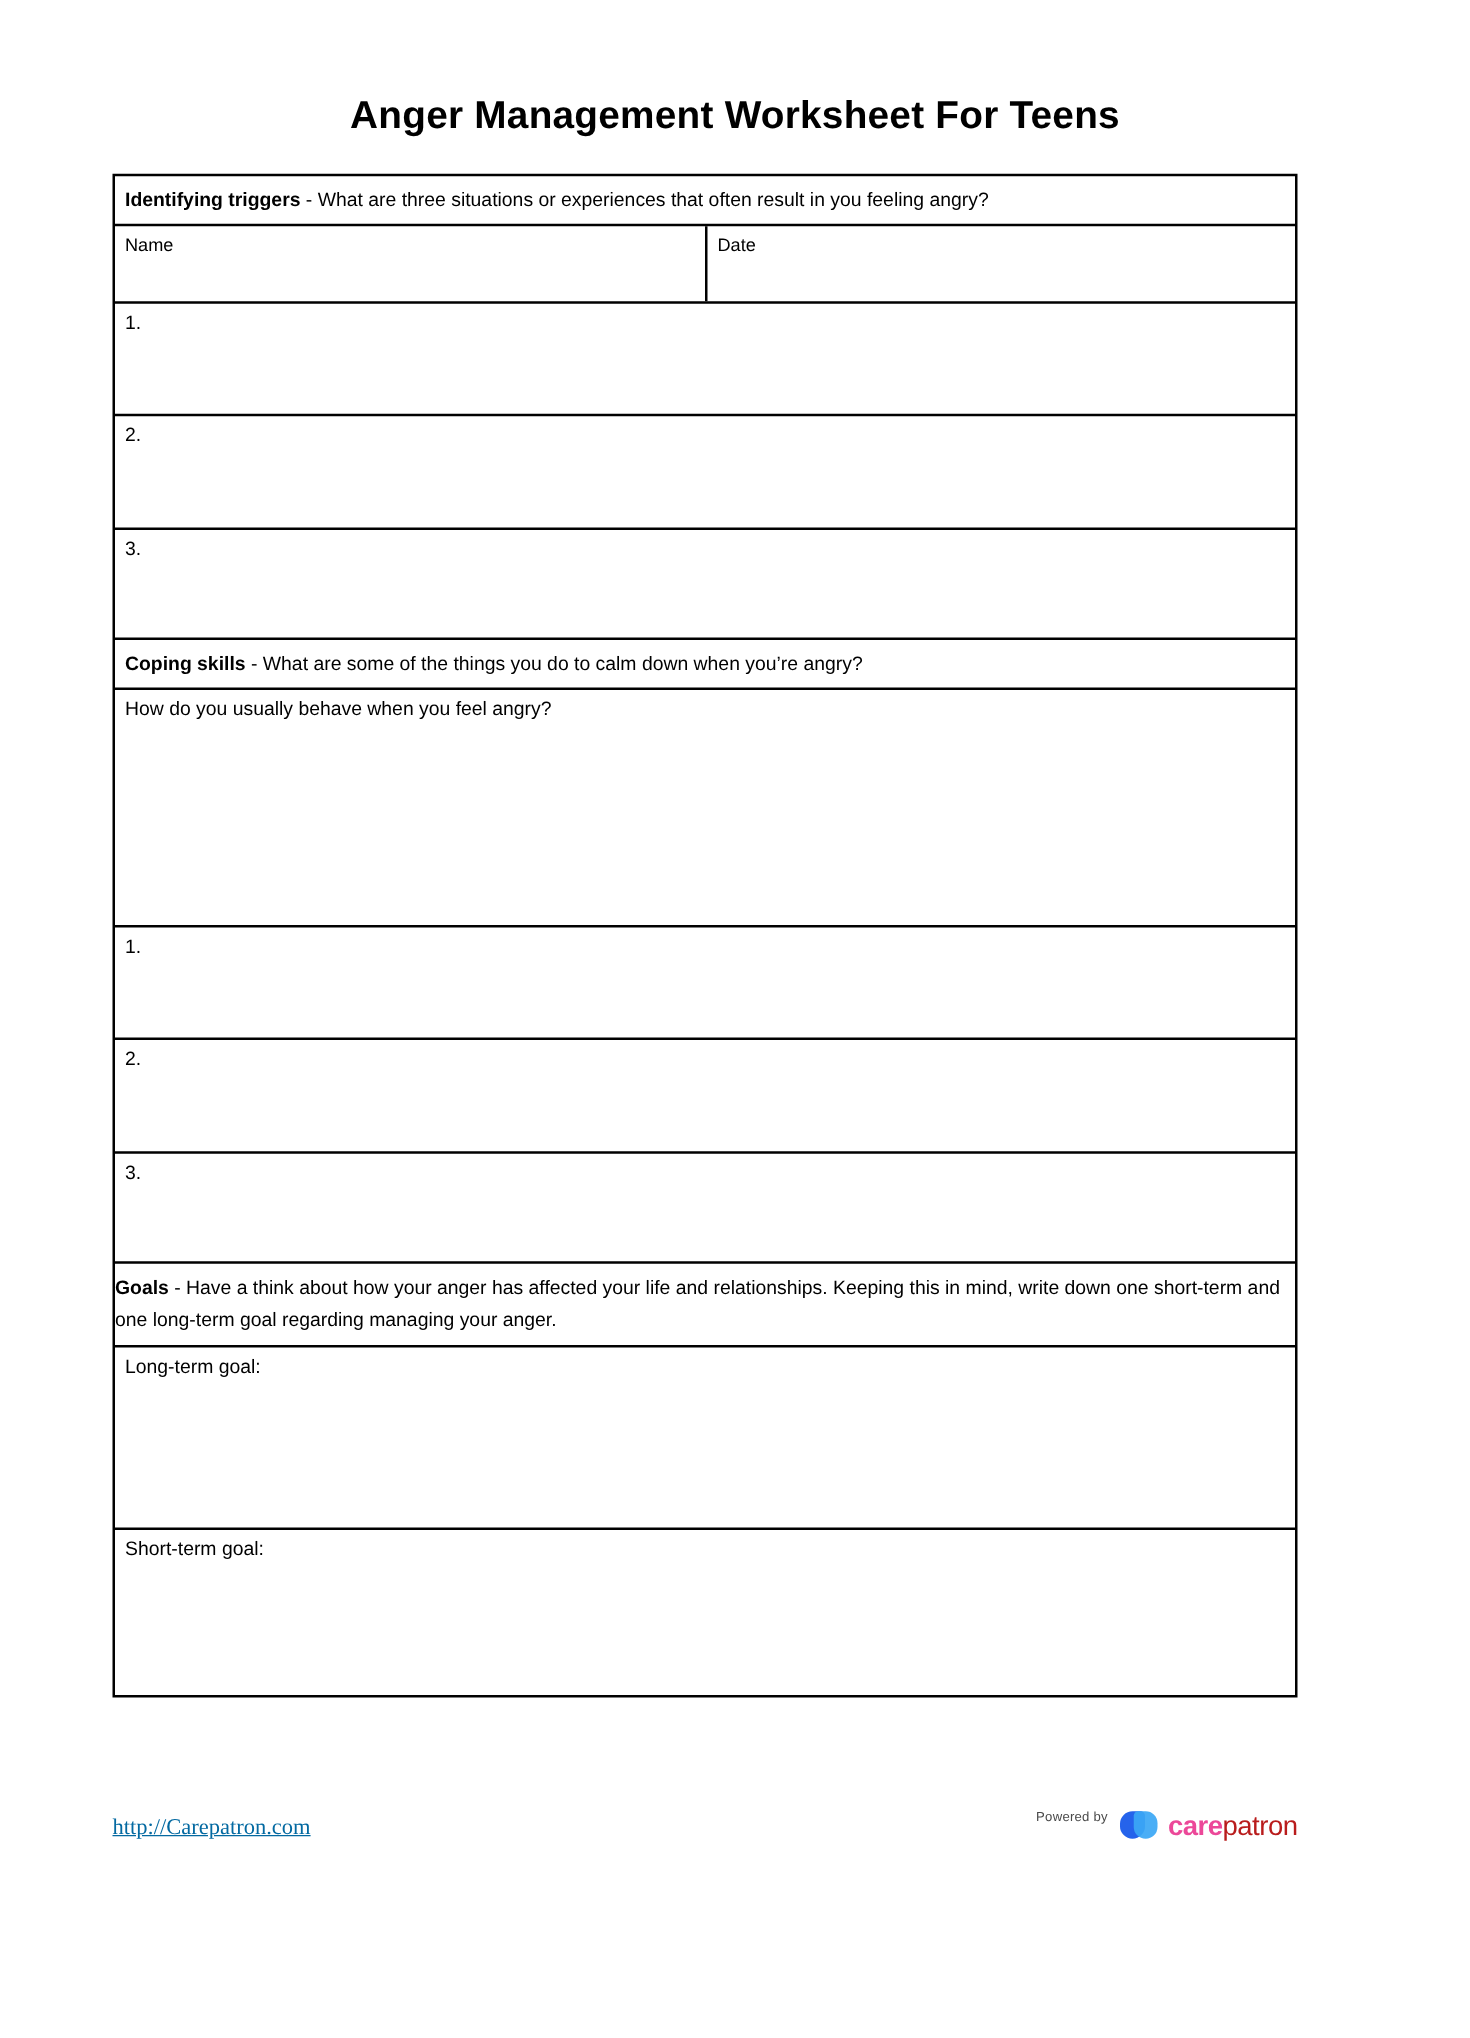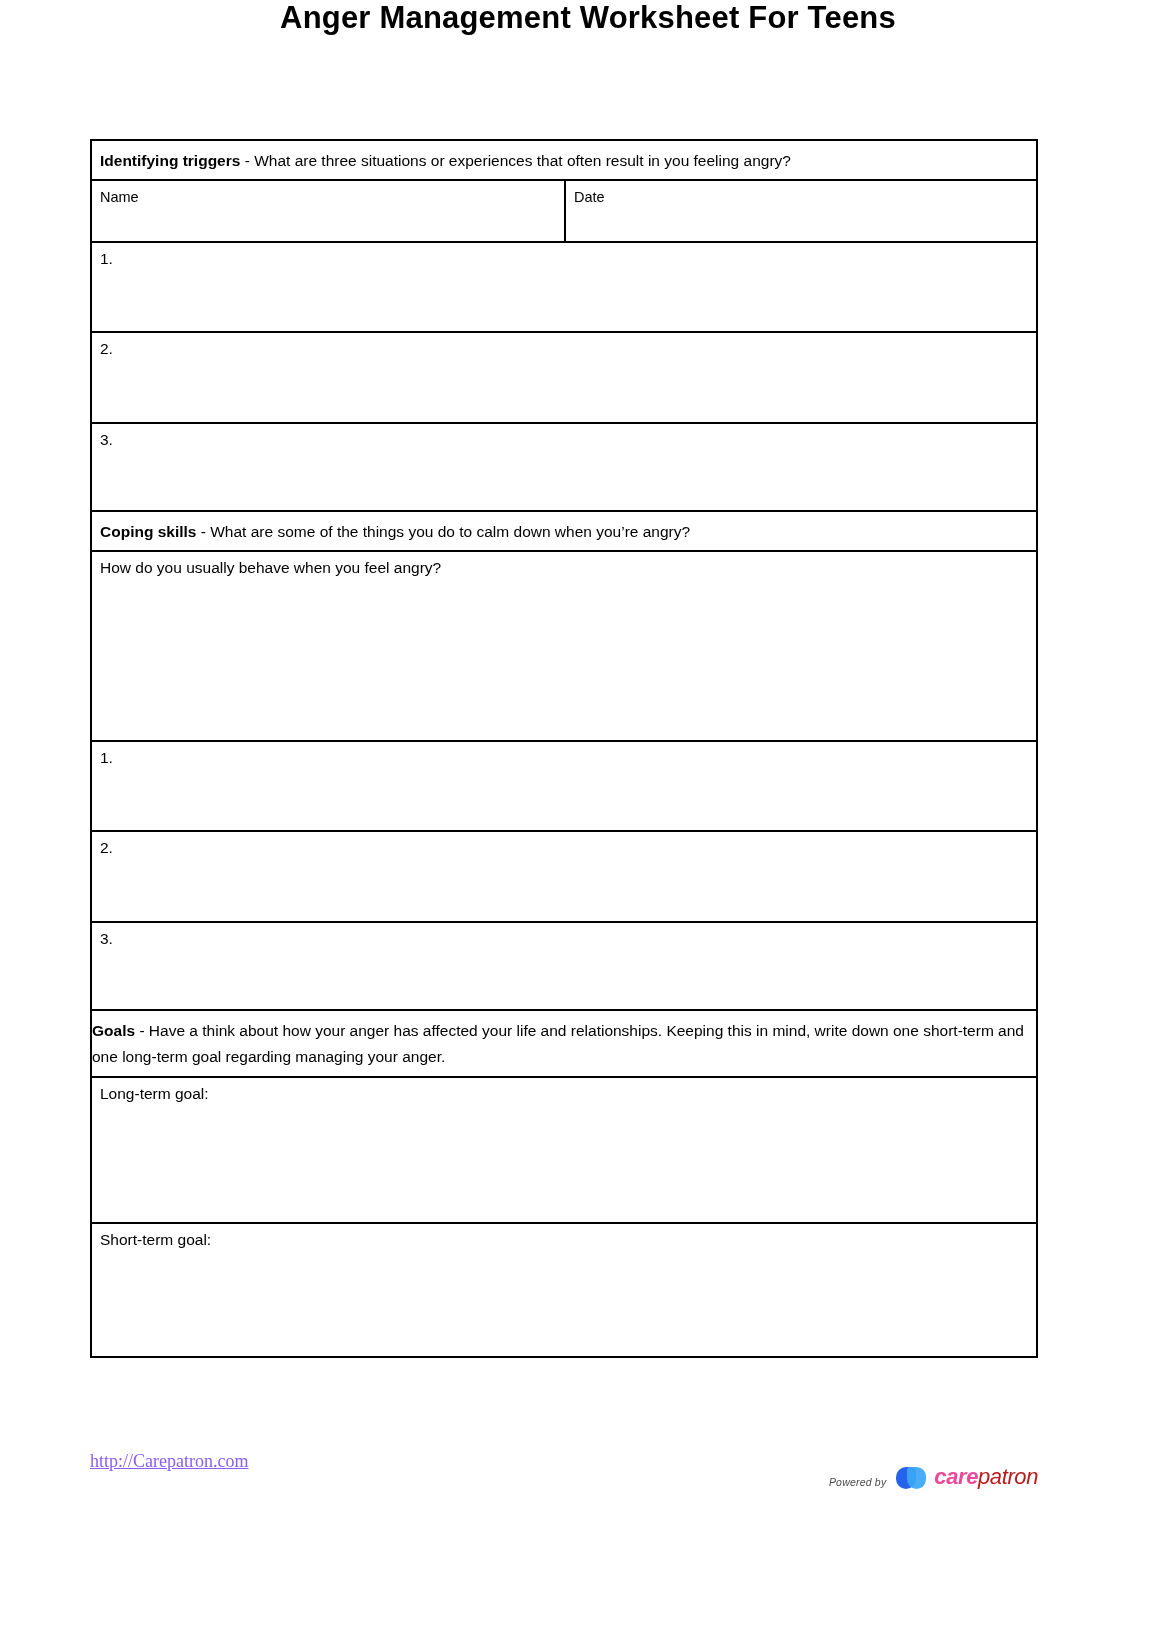--- a/index.html
+++ b/index.html
@@ -19,20 +19,21 @@
     height: 1630px;
     box-sizing: border-box;
     position: relative;
   }
   .title {
     text-align: center;
     font-size: 31px;
     font-weight: bold;
     letter-spacing: 0.2px;
     margin: 0;
+    padding-top: 74px;
     padding-bottom: 0;
   }
   .sheet {
     position: absolute;
     left: 90px;
     top: 139px;
     width: 948px;
     border: 2px solid #000;
     box-sizing: border-box;
   }
@@ -88,32 +89,31 @@
     left: 90px;
     top: 1448px;
     width: 948px;
     height: 40px;
   }
   .footer-link {
     position: absolute;
     left: 0;
     top: 3px;
     font-size: 18px;
-    color: #8b5cf6;
+    color: #0369a1;
     text-decoration: underline;
     font-family: "Liberation Serif", serif;
   }
   .brand {
     position: absolute;
     right: 0;
-    top: 16px;
+    top: 0;
     display: flex;
-    align-items: flex-end;
+    align-items: flex-start;
     gap: 8px;
-    font-style: italic;
   }
   .powered {
     font-size: 10.5px;
     color: #4a4a4a;
     letter-spacing: 0.2px;
     margin-right: 2px;
     padding-bottom: 2px;
   }
   .logo-mark {
     position: relative;

